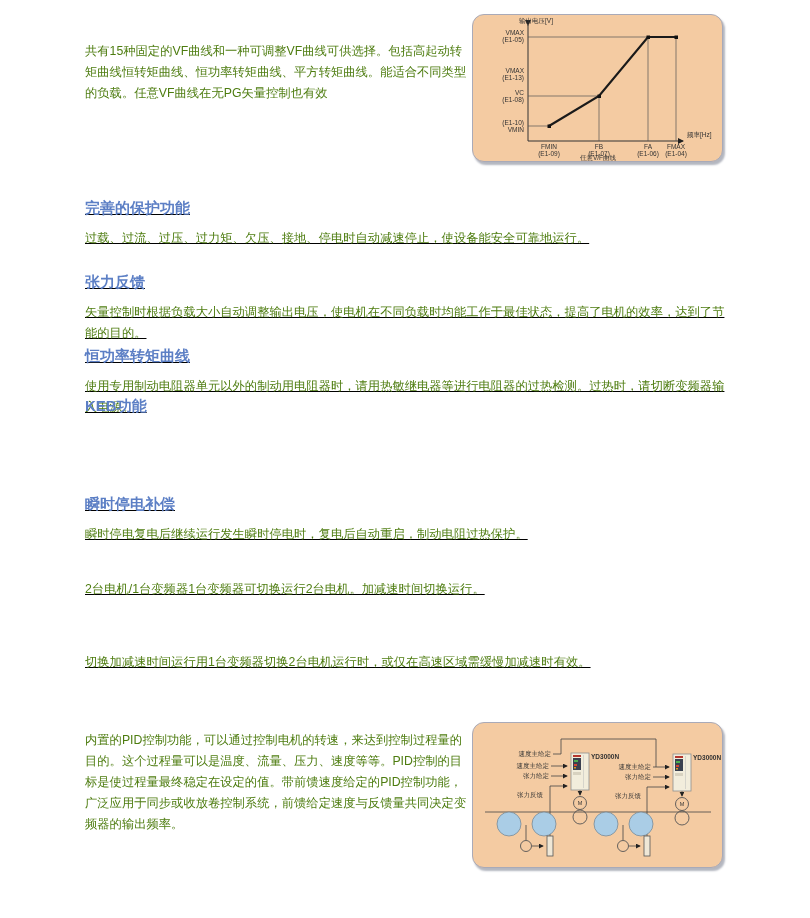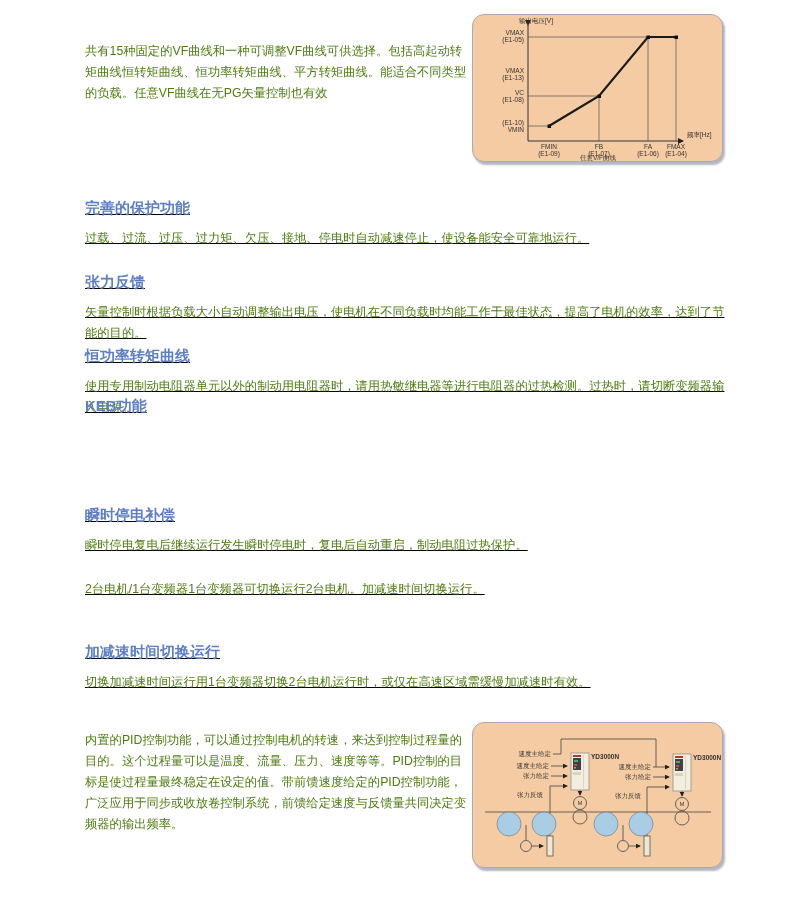--- a/index.html
+++ b/index.html
@@ -33,29 +33,28 @@
     <h3>张力反馈</h3>
     <p>矢量控制时根据负载大小自动调整输出电压，使电机在不同负载时均能工作于最佳状态，提高了电机的效率，达到了节能的目的。</p>
   </div>
   <div class="section wide" style="top:346px">
     <h3>恒功率转矩曲线</h3>
     <p>使用专用制动电阻器单元以外的制动用电阻器时，请用热敏继电器等进行电阻器的过热检测。过热时，请切断变频器输入电源。</p>
   </div>
   <div class="section wide" style="top:396px">
     <h3>KEB功能</h3>
   </div>
-  <div class="section wide" style="top:505px">
+  <div class="section wide" style="top:494px">
     <h3>瞬时停电补偿</h3>
     <p>瞬时停电复电后继续运行发生瞬时停电时，复电后自动重启，制动电阻过热保护。</p>
   </div>
   <div class="section wide" style="top:569px">
     <p>2台电机/1台变频器1台变频器可切换运行2台电机。加减速时间切换运行。</p>
   </div>
   <div class="section wide" style="top:642px">
-    <h3>加减速时间切换运行</h3>
     <p>切换加减速时间运行用1台变频器切换2台电机运行时，或仅在高速区域需缓慢加减速时有效。</p>
   </div>
   <div class="section narrow" style="top:720px">
     <p>内置的PID控制功能，可以通过控制电机的转速，来达到控制过程量的目的。这个过程量可以是温度、流量、压力、速度等等。PID控制的目标是使过程量最终稳定在设定的值。带前馈速度给定的PID控制功能，广泛应用于同步或收放卷控制系统，前馈给定速度与反馈量共同决定变频器的输出频率。</p>
   </div>
 
   <div id="vf-panel" class="panel">
     <svg width="249" height="146" viewBox="0 0 249 146">
       <defs>
         <marker id="arr" markerWidth="7" markerHeight="7" refX="5" refY="3" orient="auto">

